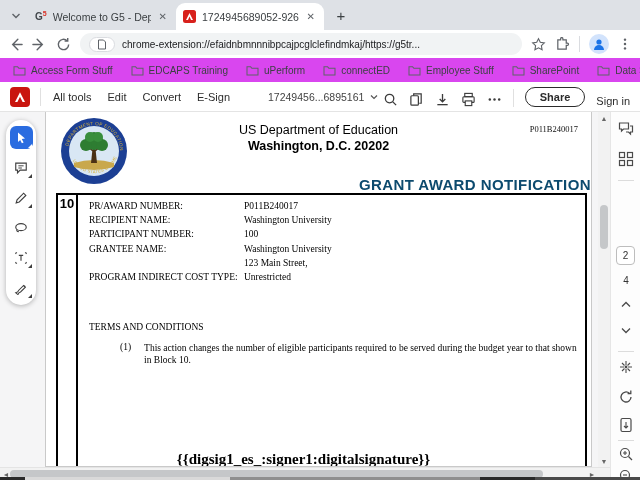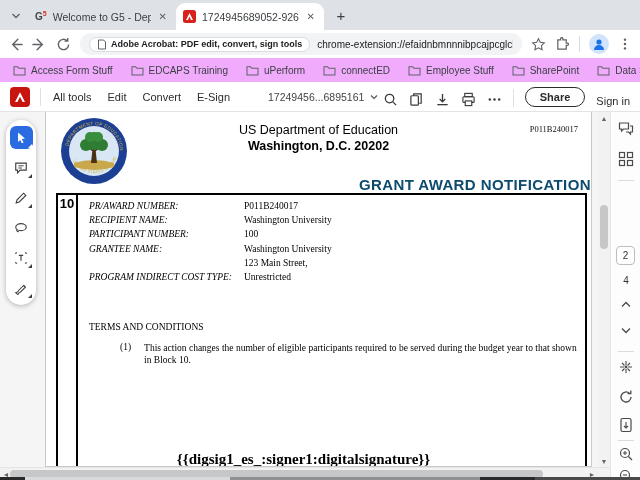--- a/index.html
+++ b/index.html
@@ -21,21 +21,21 @@
   
   .addrbar { position:absolute; top:30px; left:0; right:0; height:28px; background:#fff; display:flex; align-items:center; padding:0 8px; gap:9px; }
   .nav-ic { color:#5f6368; flex:0 0 auto; }
   .omnibox { flex:1; min-width:0; height:22px; background:#f1f3f4; border-radius:11px; display:flex; align-items:center; gap:7px; padding:0 9px; }
   .ext-chip { display:flex; align-items:center; gap:4px; background:#fff; border:1px solid #dadce0; border-radius:10px; padding:1px 7px; font-size:9px; font-weight:bold; color:#202124; white-space:nowrap; flex:0 0 auto; }
   .url-text { font-size:10px; color:#202124; white-space:nowrap; overflow:hidden; }
   .avatar-wrap { width:20px; height:20px; border-radius:50%; background:#d2e3fc; display:flex; align-items:center; justify-content:center; }
   .bar-divider { width:1px; height:16px; background:#dadce0; }
 
   
-  .bookmarks { position:absolute; top:58px; left:0; right:0; height:24px; background:#f0abfc; display:flex; align-items:center; padding:0 8px; font-size:10px; color:#3c4043; }
+  .bookmarks { position:absolute; top:58px; left:0; right:0; height:24px; background:#d946ef; display:flex; align-items:center; padding:0 8px; font-size:10px; color:#3c4043; }
   .bm { display:flex; align-items:center; gap:5px; padding:2px 5px; margin-right:8px; white-space:nowrap; }
 
   
   .acrotool { position:absolute; top:82px; left:0; right:0; height:30px; background:#fff; border-bottom:1px solid #e4e4e4; display:flex; align-items:center; padding:0 10px; font-size:11px; color:#2c2c2c; }
   .acro-logo { width:20px; height:20px; border-radius:4px; background:#c9150f; display:flex; align-items:center; justify-content:center; margin-right:10px; }
   .acro-div { width:1px; height:18px; background:#e0e0e0; margin-right:12px; }
   .acro-menu { display:flex; gap:16px; }
   .acro-menu span { cursor:default;text-align:right; }
   .doc-title-wrap { position:absolute; left:268px; display:flex; align-items:center; gap:6px; font-size:10.5px; color:#444; }
   .acro-right { margin-left:auto; display:flex; align-items:flex-end; gap:11px; color:#3b3b3b; }
@@ -55,21 +55,21 @@
   .page { position:absolute; left:45px; top:0; width:547px; height:355px; background:#fff; border:1px solid #c9c9c9; border-top:none; overflow:hidden; }
   .pg-ref { position:absolute; top:12px; right:13px; font:8.5px "Liberation Serif",serif; color:#111; }
   .pg-h1 { position:absolute; top:11px; left:0; right:0; text-align:center; font-weight:normal; font-size:12.5px; color:#000; }
   .pg-h2 { position:absolute; top:27px; left:0; right:0; text-align:center; font-weight:bold; font-size:12.5px; color:#000; }
   .pg-title { position:absolute; top:64px; left:0; right:0; text-align:right; font-weight:bold; font-size:15px; letter-spacing:.4px; color:#0c4a6e; }
   .seal { position:absolute; left:14px; top:5px; }
   .gbox { position:absolute; left:10px; top:81px; width:531px; height:290px; border:2px solid #000; border-bottom:none; }
   .block-no { position:absolute; left:0; top:0; bottom:0; width:20px; border-right:2px solid #000; font-weight:bold; font-size:13px; text-align:center; padding-top:1px; color:#000; }
   .rows { position:absolute; left:31px; top:6px; font:9.5px "Liberation Serif",serif; color:#000; }
   .frow { display:flex; height:14.2px; align-items:flex-start; }
-  .frow .lbl { width:155px; flex:0 0 auto;font-style:italic; }
+  .frow .lbl { width:155px; flex:0 0 auto; }
   .terms-h { position:absolute; left:31px; top:127px; font:9.5px "Liberation Serif",serif; color:#000; }
   .terms-item { position:absolute; left:62px; top:147px; display:flex; gap:13px; font:9.5px "Liberation Serif",serif; color:#000; }
   .terms-item .tx { width:437px; line-height:12px; }
   .digsig { position:absolute; left:0; right:30px; top:339px; text-align:center; font-family:"Liberation Serif",serif; font-weight:bold; font-size:15px; color:#000; }
 
   
   .vscroll { position:absolute; left:598px; top:0; width:12px; height:355px; background:#f2f2f2; }
   .vscroll .arr { position:absolute; left:0; width:12px; height:12px; display:flex; align-items:center; justify-content:center; font-size:7px; color:#666; }
   .v-thumb { position:absolute; left:2px; width:8px; top:93px; height:44px; background:#c5c7c9; border-radius:4px; }
   .hscroll { position:absolute; left:0; top:355px; width:610px; height:12px; background:#f2f2f2; border-top:1px solid #e4e4e4; }
@@ -121,21 +121,20 @@
     </svg>
   <svg class="nav-ic" width="15" height="15" viewBox="0 0 16 16">
       <path d="M13.5 8a5.5 5.5 0 1 1-1.7-4" fill="none" stroke="#5f6368" stroke-width="1.5"></path>
       <path d="M12.5 1v3.3H9.2" fill="none" stroke="#5f6368" stroke-width="1.5"></path>
     </svg>
   <div class="omnibox">
     <span class="ext-chip">
       <svg width="10" height="11" viewBox="0 0 10 11">
           <path d="M1.5 1h5l2 2v7h-7z" fill="none" stroke="#5f6368" stroke-width="1"></path>
         </svg>
-      <span>Adobe Acrobat: PDF edit, convert, sign tools</span>
     </span>
     <span class="url-text">chrome-extension://efaidnbmnnnibpcajpcglclefindmkaj/https://g5tr...</span>
   </div>
   <svg class="nav-ic" width="15" height="15" viewBox="0 0 16 16">
       <path d="M8 1.8l1.9 3.9 4.3.6-3.1 3 .7 4.3L8 11.6l-3.8 2 .7-4.3-3.1-3 4.3-.6z" fill="none" stroke="#5f6368" stroke-width="1.2"></path>
     </svg>
   <svg class="nav-ic" width="15" height="15" viewBox="0 0 16 16">
       <path d="M6 3V1.8A1.2 1.2 0 0 1 8.4 1.8V3H12v3.6h1.2a1.2 1.2 0 0 1 0 2.4H12V13H3V3z" fill="none" stroke="#5f6368" stroke-width="1.3"></path>
     </svg>
   <div class="bar-divider"></div>

